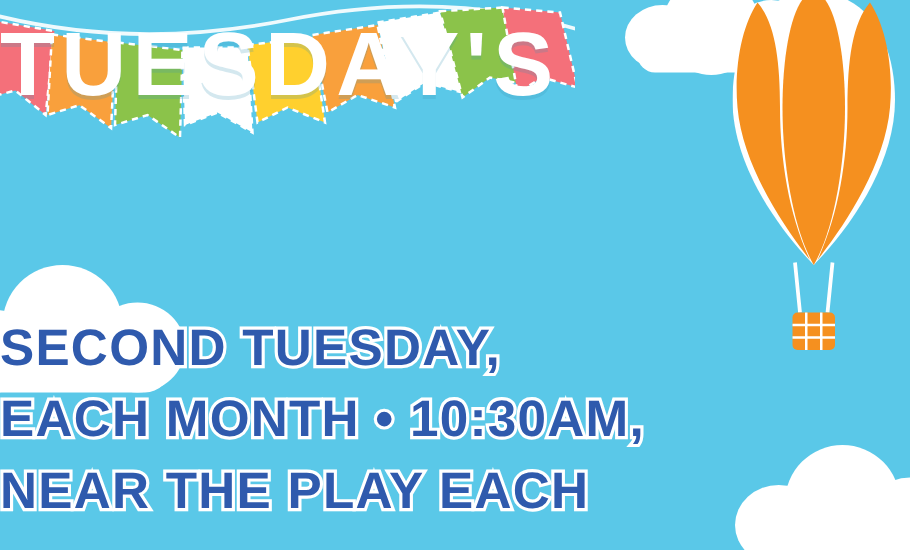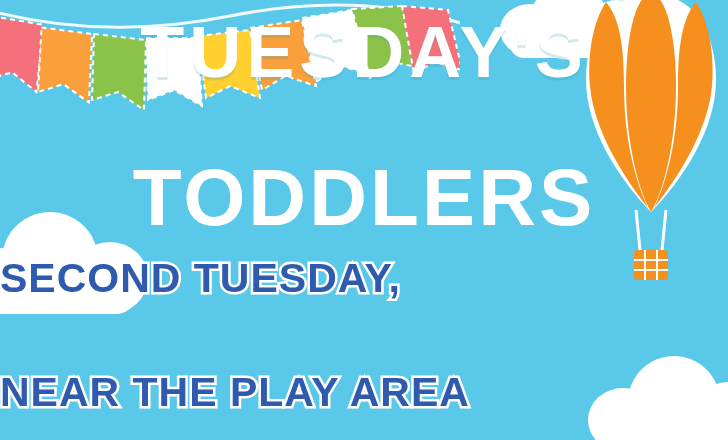--- a/index.html
+++ b/index.html
@@ -50,21 +50,20 @@
   #bunting svg { display: block; }
 
   
   #balloon { position: absolute; top: -6px; left: 586px; width: 130px; height: 320px; }
   #balloon svg { display: block; }
 
   
   .headline {
     position: absolute;
     width: 100%;
-    text-align: center;
     color: #ffffff;
     font-weight: bold;
     letter-spacing: 2px;
     line-height: 1;
     white-space: nowrap;
   }
   #line-tuesdays {
     top: 16px;
     font-size: 72px;
     letter-spacing: 5px;
@@ -167,18 +166,18 @@
       <g stroke="#ffffff" stroke-width="2">
         <line x1="48" y1="266" x2="82" y2="266"></line>
         <line x1="48" y1="276" x2="82" y2="276"></line>
         <line x1="59" y1="256" x2="59" y2="286"></line>
         <line x1="71" y1="256" x2="71" y2="286"></line>
       </g>
     </svg>
   </div>
 
   <div class="headline" id="line-tuesdays">TUESDAY'S</div>
-  <div class="headline" id="line-toddlers">TODDLERS</div>
 
   <div class="subline" id="sub-1">SECOND TUESDAY,</div>
-  <div class="subline" id="sub-3">NEAR THE PLAY AREA</div>
+  <div class="subline" id="sub-2">EACH MONTH • 10:30AM,</div>
+  <div class="subline" id="sub-3">NEAR THE PLAY EACH</div>
 
 </div>
 
 </body></html>

